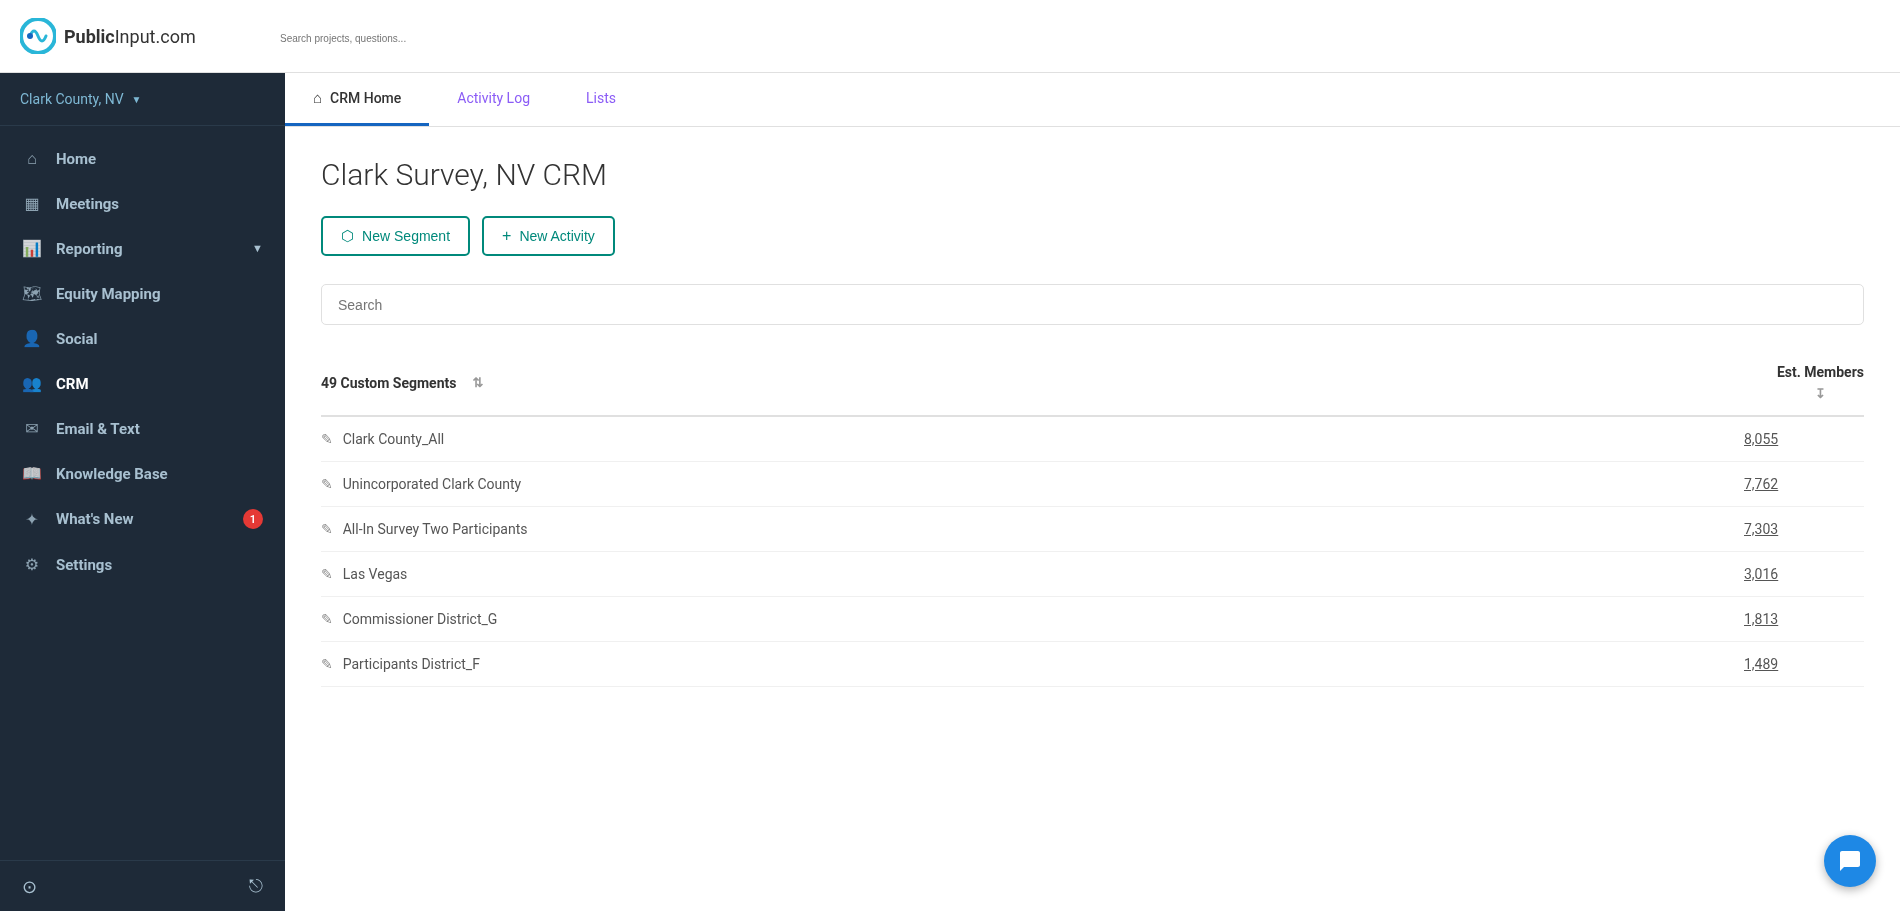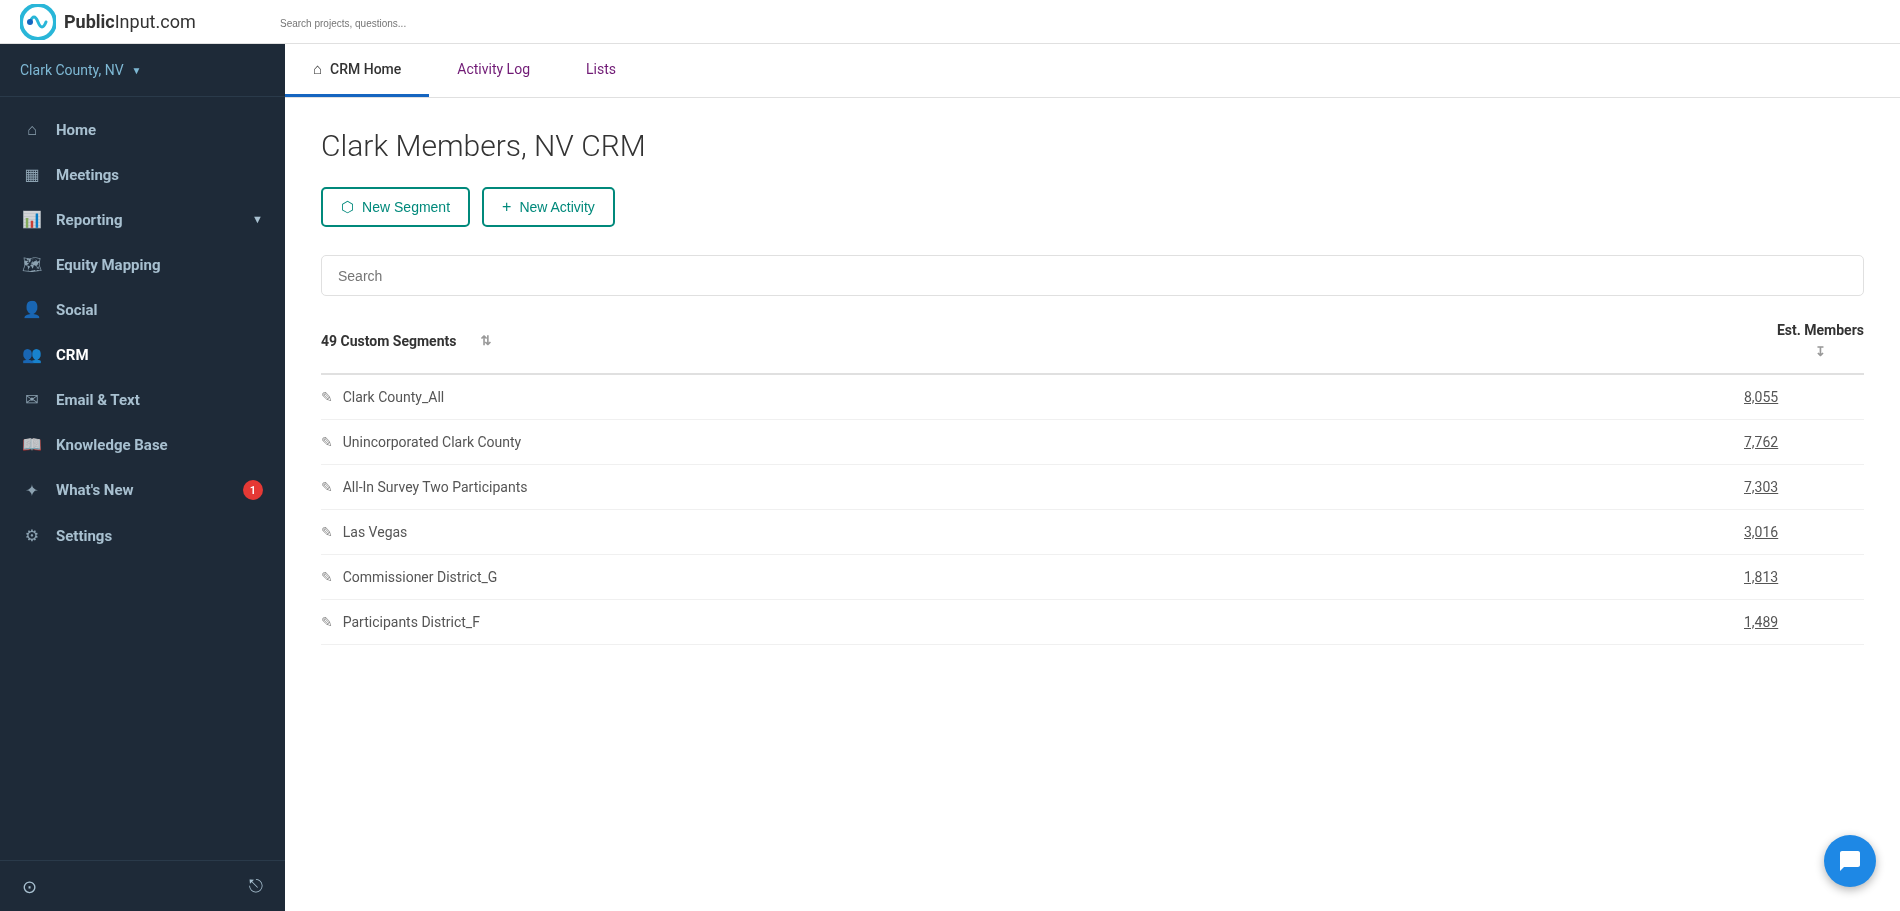--- a/index.html
+++ b/index.html
@@ -1,20 +1,20 @@
 <!DOCTYPE html>
 <html><head>
   <meta charset="utf-8">
   <style>
     * { box-sizing: border-box; margin: 0; padding: 0; }
     body { font-family: -apple-system, BlinkMacSystemFont, 'Segoe UI', Roboto, sans-serif; display: flex; flex-direction: column; height: 911px; overflow: hidden; background: #f5f5f5; }
 
     
     .top-header {
-      height: 44px;
+      height: 73px;
       background: #fff;
       border-bottom: 1px solid #e0e0e0;
       display: flex;
       align-items: center;
       padding: 0 20px;
       gap: 20px;
       flex-shrink: 0;
       z-index: 100;
     }
     .logo-area {
@@ -122,21 +122,21 @@
     
     .tabs {
       display: flex;
       border-bottom: 1px solid #e0e0e0;
       background: #fff;
       flex-shrink: 0;
     }
     .tab {
       padding: 16px 28px;
       font-size: 14px;
-      color: #701a75;
+      color: #8b5cf6;
       cursor: pointer;
       border-bottom: 3px solid transparent;
       display: flex;
       align-items: center;
       gap: 8px;
       transition: color 0.15s;
     }
     .tab.active { color: #333; border-bottom-color: #1565c0; font-weight: 500; }
     .tab .home-icon { font-size: 15px; }
 
@@ -168,21 +168,21 @@
       border: 2px solid;
       background: transparent;
       font-weight: 500;
       transition: all 0.15s;
     }
     .btn-teal {
       border-color: #00897b;
       color: #00897b;
     }
     .search-section {
-      margin-bottom: 12px;
+      margin-bottom: 25px;
     }
     .search-input-wrap {
       border: 1px solid #e0e0e0;
       border-radius: 5px;
       padding: 10px 16px;
     }
     .search-input-wrap input {
       width: 100%;
       border: none;
       outline: none;
@@ -194,21 +194,21 @@
     .segments-table { width: 100%; }
     .table-header {
       display: flex;
       align-items: center;
       padding: 14px 0;
       border-bottom: 2px solid #e0e0e0;
       font-size: 14px;
       font-weight: 700;
       color: #333;
     }
-    .table-header .col-name { flex: 1; display: flex; align-items: center; gap: 24px; }
+    .table-header .col-name { flex: 1; display: flex; align-items: center; gap: 16px; }
     .table-header .col-members { display: flex; align-items: center; gap: 6px; color: #333; flex-direction: column; }
     .sort-icon { color: #999; font-size: 13px; }
     .table-row {
       display: flex;
       align-items: center;
       padding: 14px 0;
       border-bottom: 1px solid #f0f0f0;
       font-size: 14px;
       color: #555;
       cursor: pointer;
@@ -331,21 +331,21 @@
       </div>
       <div class="tab">
         <span>Activity Log</span>
       </div>
       <div class="tab">
         <span>Lists</span>
       </div>
     </div>
 
     <div class="page-content">
-      <h1 class="page-title">Clark Members, NV CRM</h1>
+      <h1 class="page-title">Clark Survey, NV CRM</h1>
 
       <div class="action-bar">
         <button class="btn btn-teal">
           <span style="font-size:15px;">⬡</span>
           <span>New Segment</span>
         </button>
         <button class="btn btn-teal">
           <span style="font-size:16px; font-weight:300;">+</span>
           <span>New Activity</span>
         </button>

